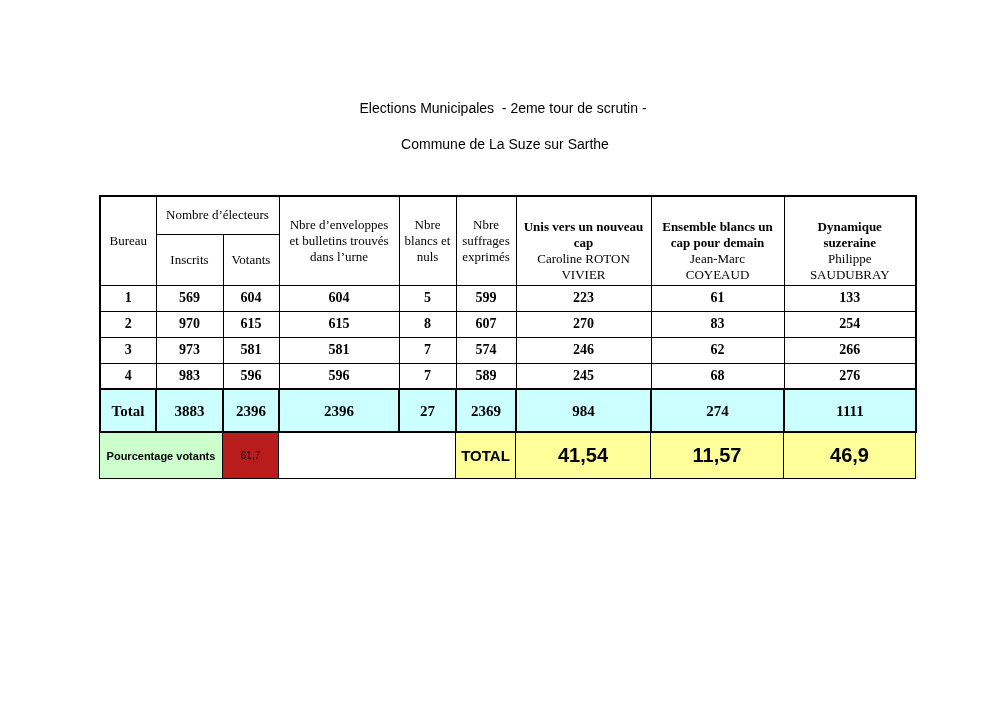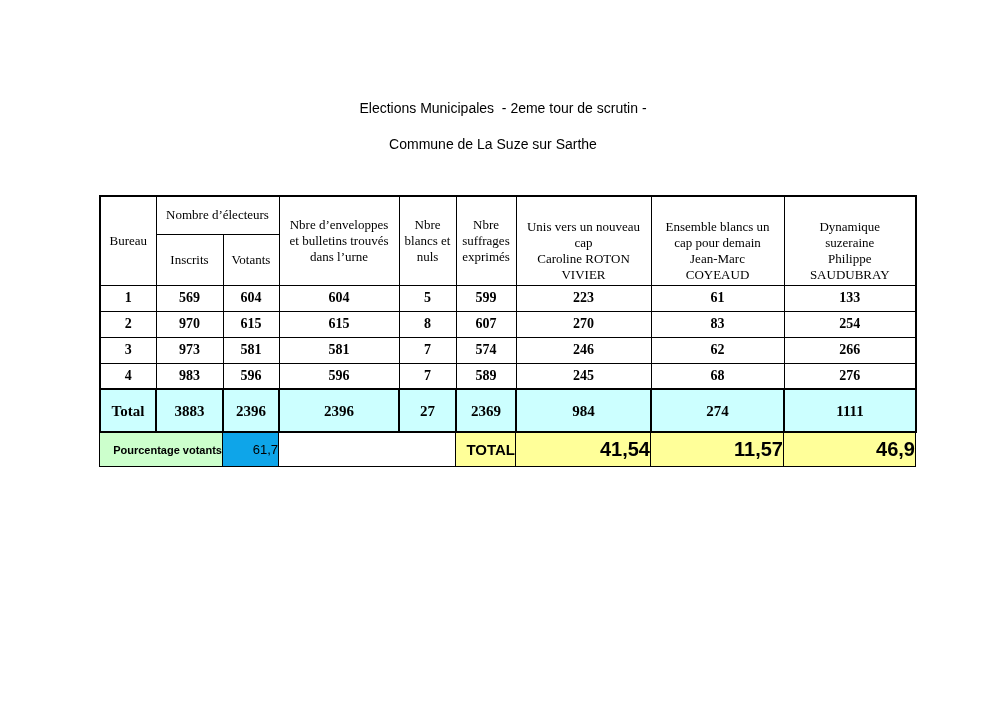--- a/index.html
+++ b/index.html
@@ -18,21 +18,21 @@
     top: 100px;
     left: 0;
     width: 1006px;
     text-align: center;
     font-family: "Liberation Sans", sans-serif;
     font-size: 14px;
   }
   .doc-subtitle {
     position: absolute;
     top: 136px;
-    left: 0;
+    left: 12px;
     width: 986px;
     text-align: center;
     font-family: "Liberation Sans", sans-serif;
     font-size: 14px;
   }
   .table-wrap {
     position: absolute;
     left: 99px;
     top: 195px;
   }
@@ -53,54 +53,54 @@
   }
   .pre { white-space: pre-line; }
   tr.hdr1 { height: 38px; }
   tr.hdr2 { height: 51px; }
   tr.data { height: 26px; }
   tr.data td {
     font-weight: bold;
     font-size: 14px;
   }
   td .list-name {
-    font-weight: normal;
+    font-weight: bold;
     white-space: pre-line;
     margin-top: 20px;
   }
   td .cand-name {
     font-weight: normal;
     white-space: pre-line;
   }
   tr.total-row { height: 43px; }
   tr.total-row td {
     border: 2px solid #000;
     background: #CCFFFF;
     font-weight: bold;
     font-size: 15px;
   }
   table.bottom { font-family: "Liberation Sans", sans-serif; }
   table.bottom td {
     border: 1px solid #000;
     border-top: none;
-    text-align: right;
+    text-align: center;
     vertical-align: middle;
     padding: 0;
-    height: 33px;
+    height: 45px;
   }
   td.pct-label {
     background: #CCFFCC;
     font-weight: bold;
     font-size: 11px;
     border-left-width: 2px;
     border-bottom-width: 2px;
   }
   td.pct-value {
-    background: #0ea5e9;
-    font-size: 13px;
+    background: #b91c1c;
+    font-size: 10px;
     border-right-width: 2px;
     border-bottom-width: 2px;
   }
   td.gap-cell {
     border: none;
     background: transparent;
   }
   td.yellow {
     background: #FFFF99;
     font-weight: bold;

